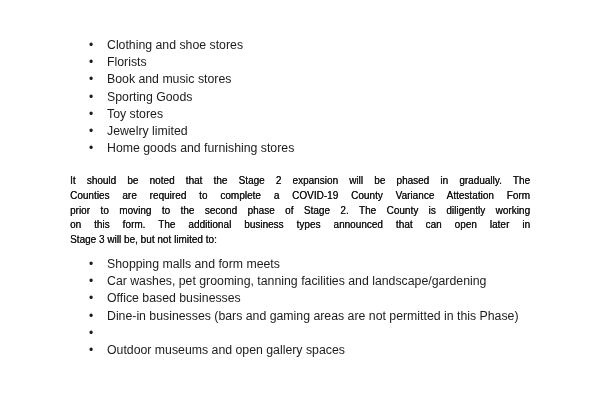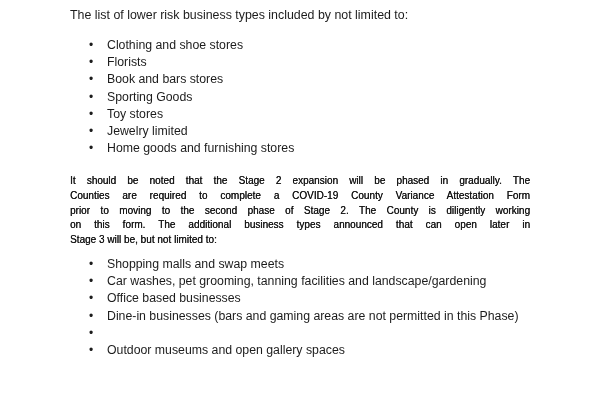--- a/index.html
+++ b/index.html
@@ -75,34 +75,33 @@
     line-height: 14.8px;
     overflow: hidden;
     text-align: left;
   }
 </style>
 </head>
 <body>
 
 <div class="page">
 
-  <div class="intro-line">The list of lower risk business types included by not limited to:</div>
 
   <ul class="blist blist-1">
     <li>
       <span class="bullet">•</span>
       <span>Clothing and shoe stores</span>
     </li>
     <li>
       <span class="bullet">•</span>
       <span>Florists</span>
     </li>
     <li>
       <span class="bullet">•</span>
-      <span>Book and bars stores</span>
+      <span>Book and music stores</span>
     </li>
     <li>
       <span class="bullet">•</span>
       <span>Sporting Goods</span>
     </li>
     <li>
       <span class="bullet">•</span>
       <span>Toy stores</span>
     </li>
     <li>
@@ -119,21 +118,21 @@
     <div class="jline">It should be noted that the Stage 2 expansion will be phased in gradually.  The</div>
     <div class="jline">Counties are required to complete a COVID-19 County Variance Attestation Form</div>
     <div class="jline">prior to moving to the second phase of Stage 2.  The County is diligently working</div>
     <div class="jline">on this form.  The additional business types announced that can open later in</div>
     <div class="jline-last">Stage 3 will be, but not limited to:</div>
   </div>
 
   <ul class="blist blist-2">
     <li>
       <span class="bullet">•</span>
-      <span>Shopping malls and swap meets</span>
+      <span>Shopping malls and form meets</span>
     </li>
     <li>
       <span class="bullet">•</span>
       <span>Car washes, pet grooming, tanning facilities and landscape/gardening</span>
     </li>
     <li>
       <span class="bullet">•</span>
       <span>Office based businesses</span>
     </li>
     <li>

